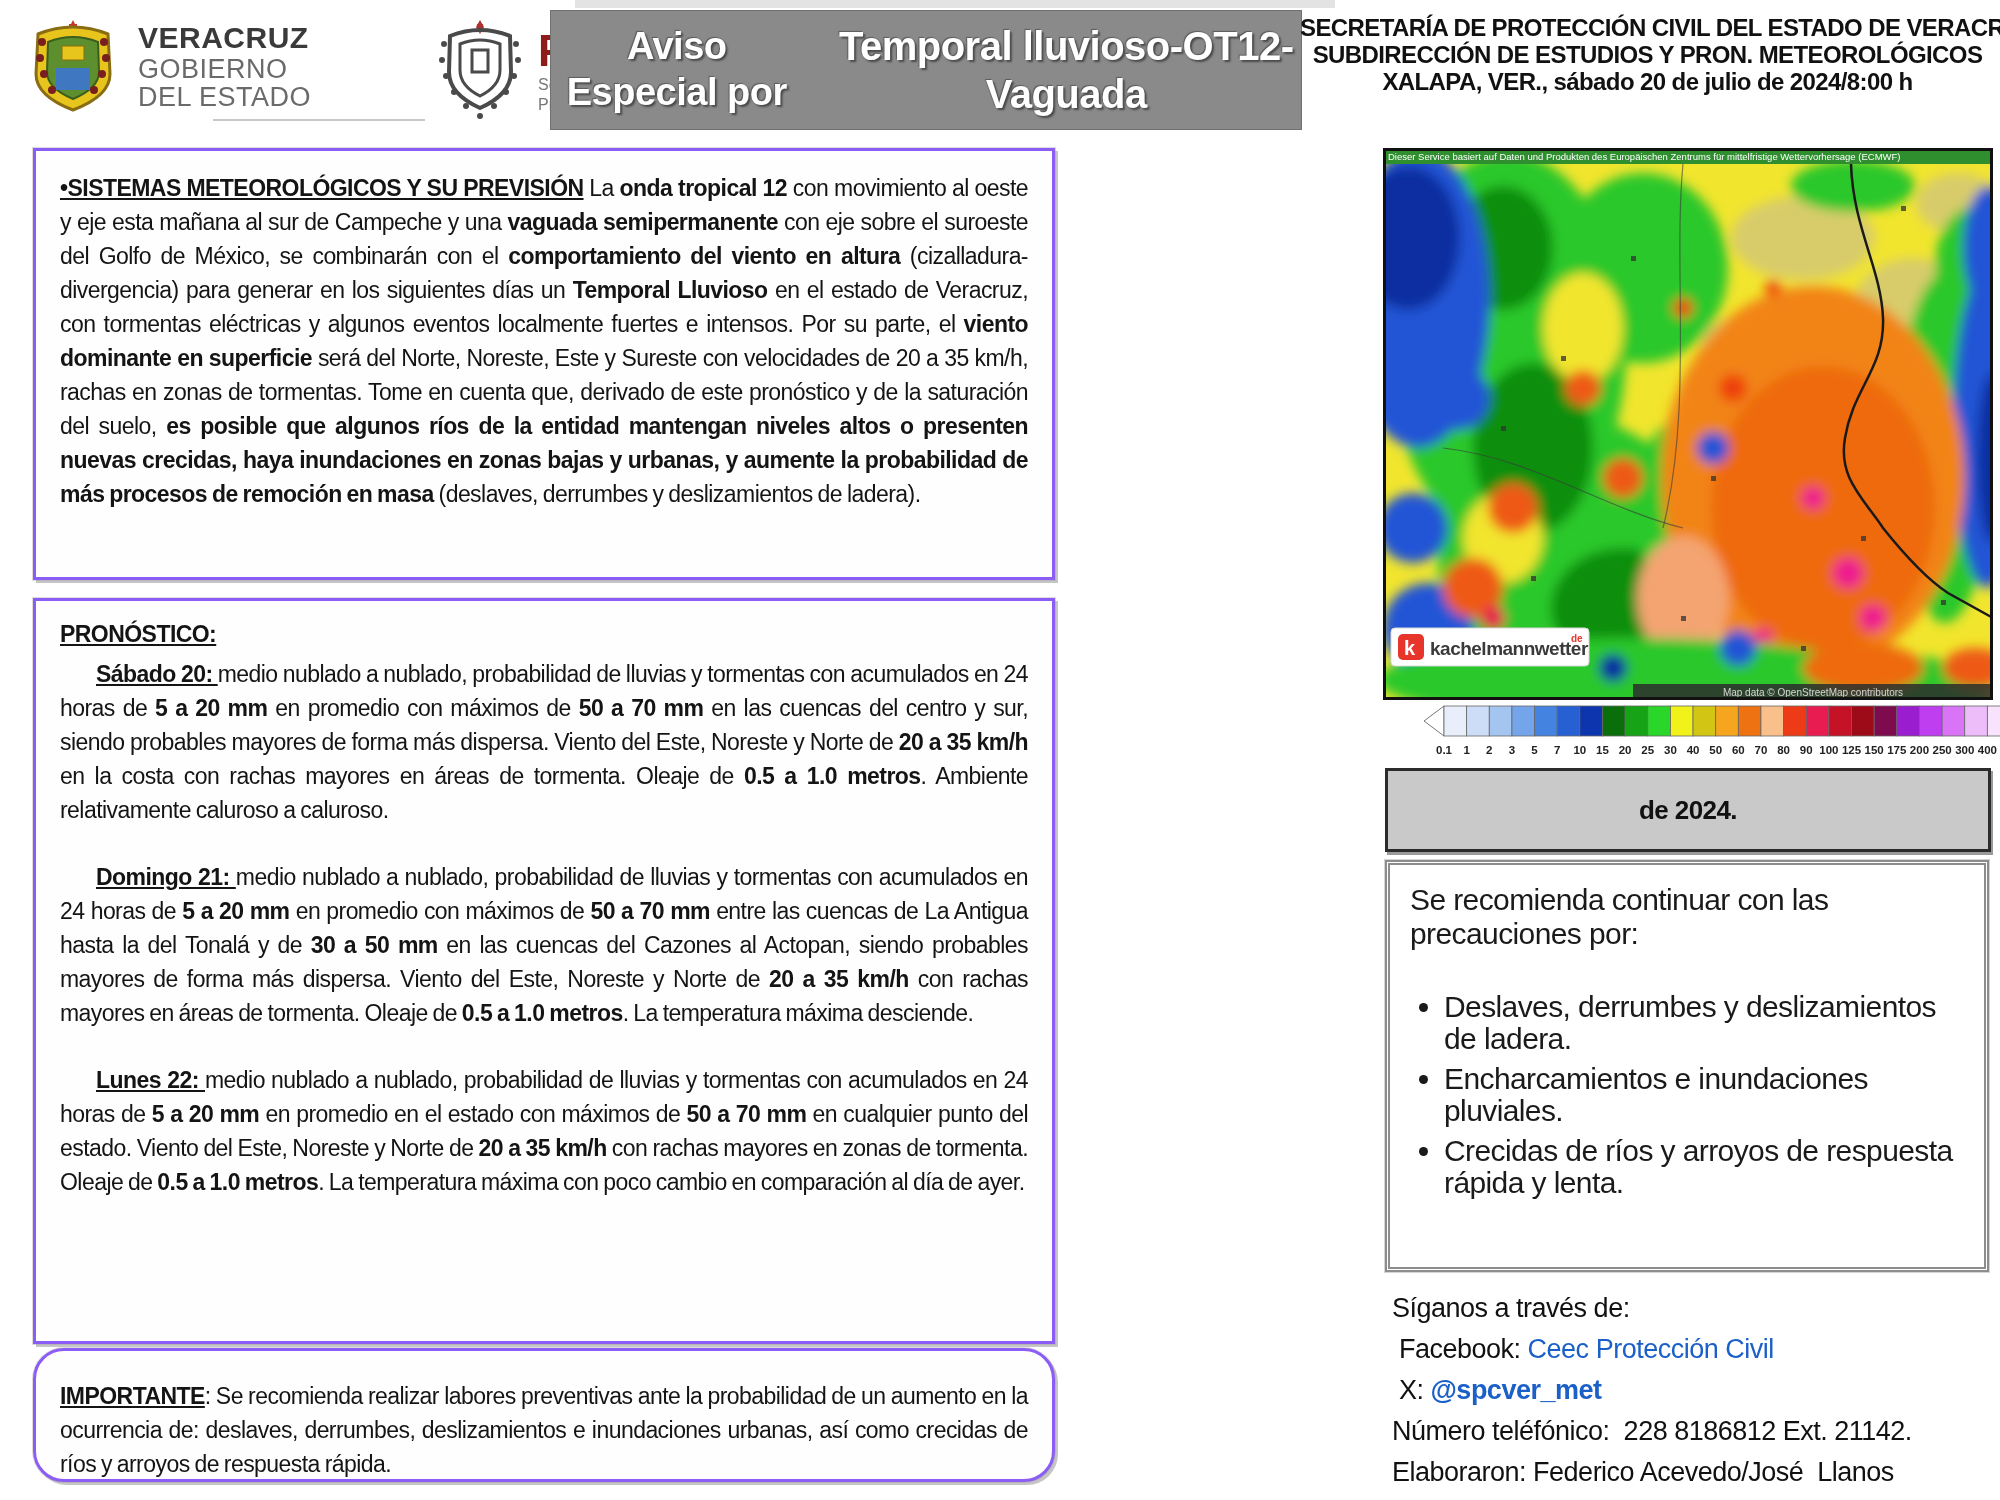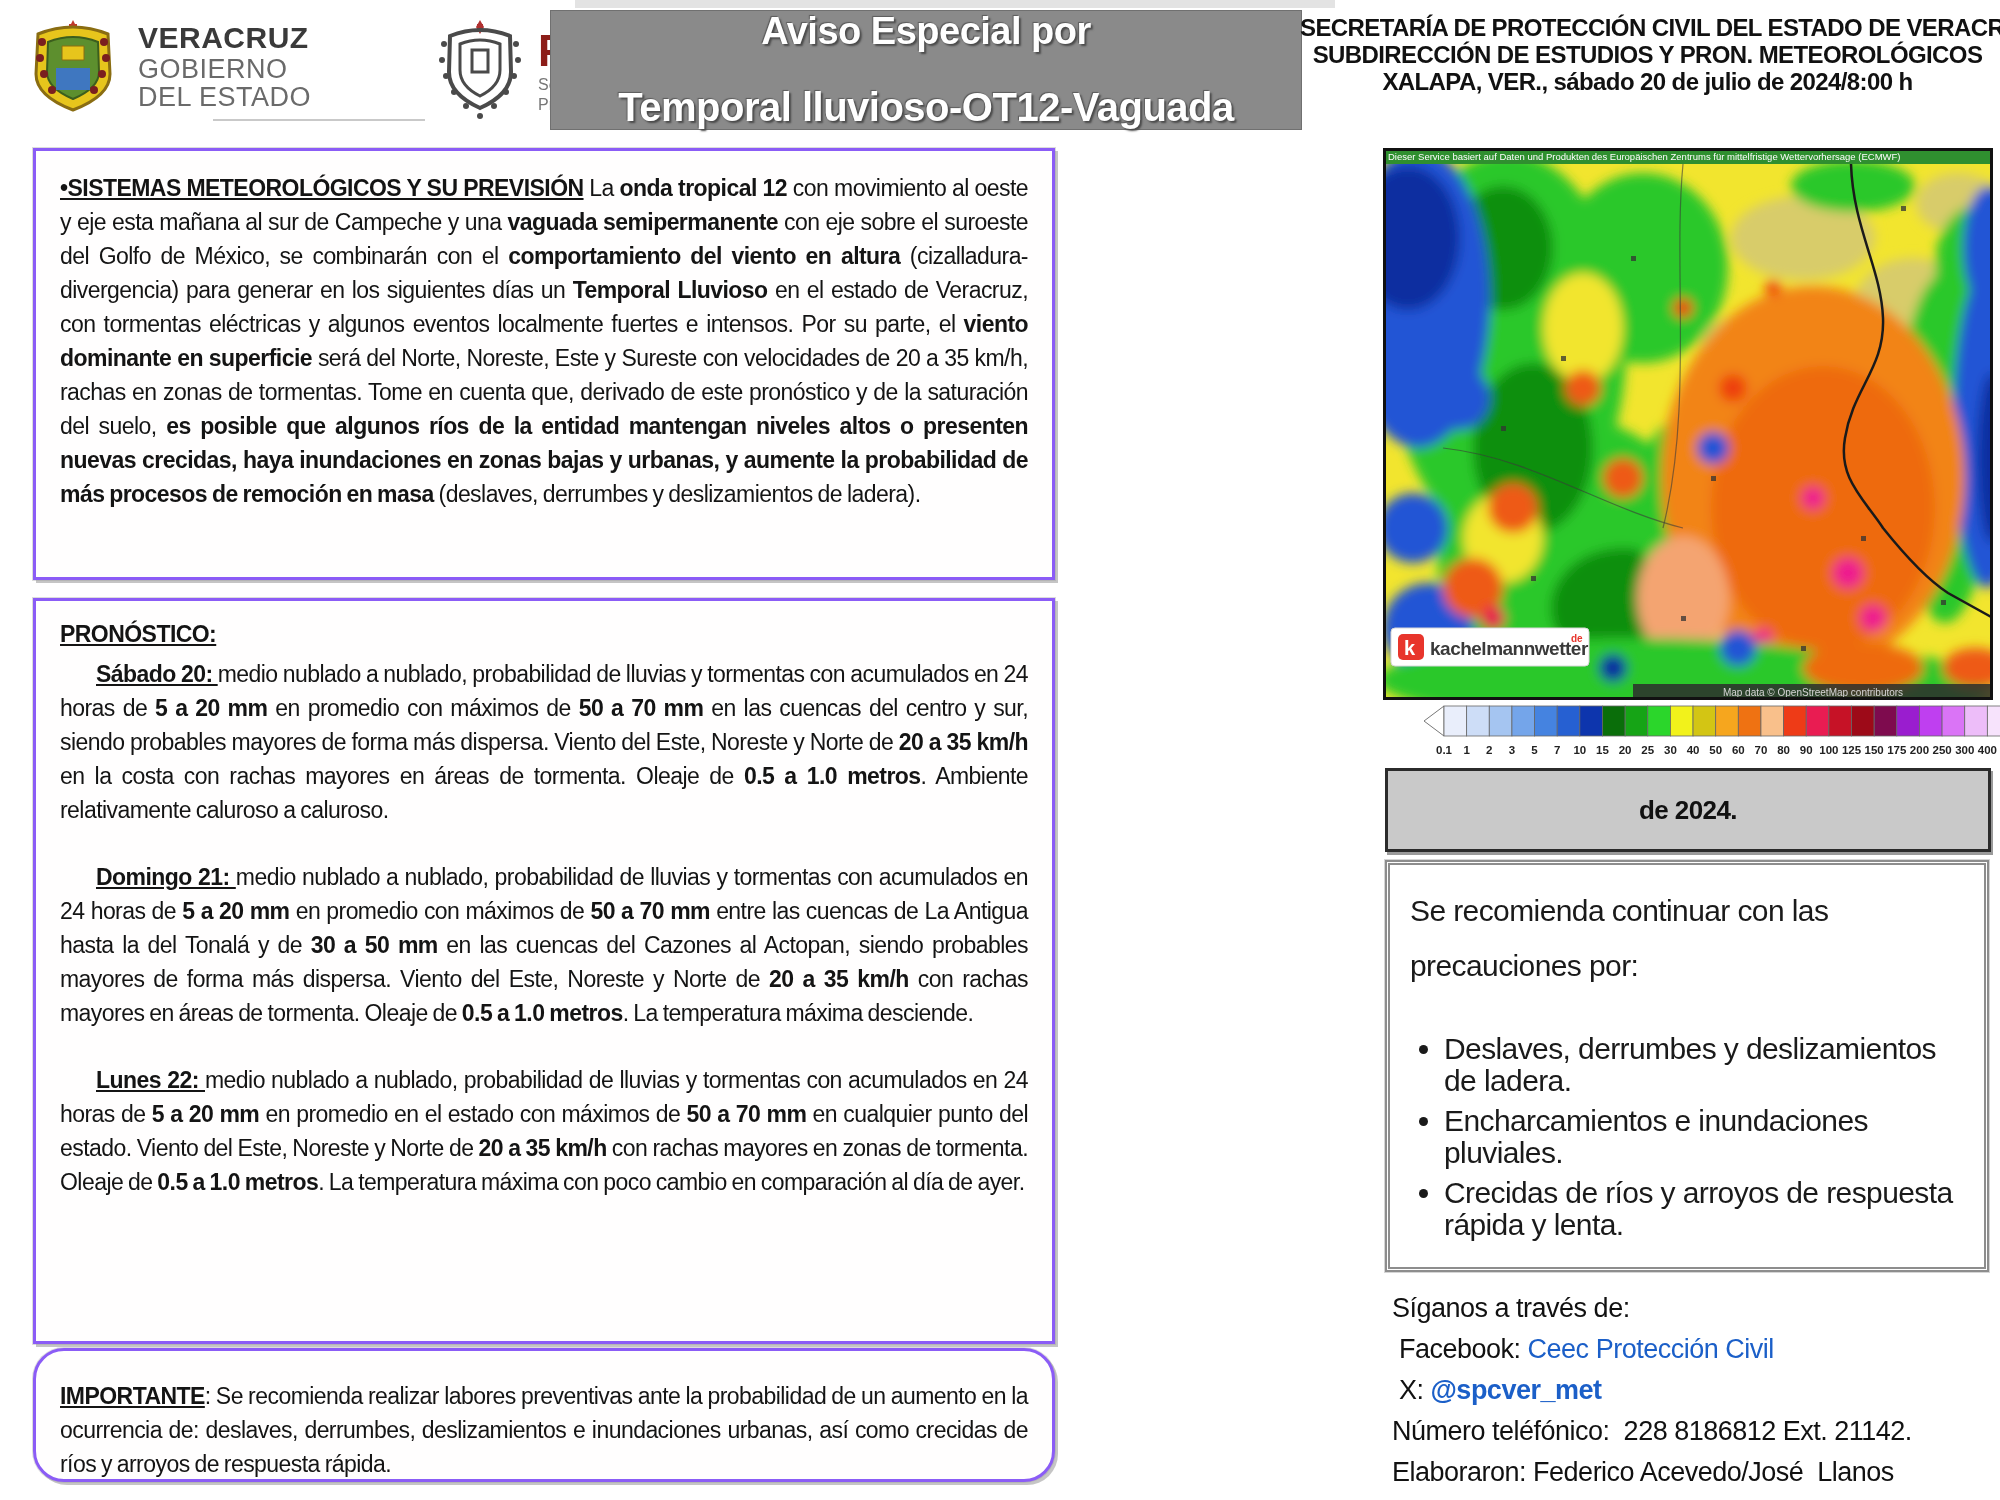--- a/index.html
+++ b/index.html
@@ -9,21 +9,21 @@
     font-family:"Liberation Sans","DejaVu Sans",sans-serif;
     color:#1a1a1a;
     -webkit-font-smoothing:antialiased;
   }
   .abs{position:absolute;}
 
   
   #top-strip{left:575px;top:0;width:760px;height:8px;background:#e3e3e3;}
   #banner{
     left:550px;top:10px;width:750px;height:118px;background:#8a8a8a;
-    display:flex;flex-direction:column;align-items:center;justify-content:center;
+    display:flex;flex-direction:row;align-items:center;justify-content:center;
     border:1px solid #707070;
     gap:29px;
   }
   #banner .bl{
     color:#ffffff;font-weight:bold;text-align:center;line-height:1.2;
     text-shadow:2px 2px 2px #4a4a4a, -1px -1px 1px #5a5a5a;
     letter-spacing:-0.5px;
   }
   #banner .bl1{font-size:38px;}
   #banner .bl2{font-size:40px;}
@@ -64,21 +64,21 @@
     left:1385px;top:768px;width:606px;height:84px;background:#c9c9c9;
     border:3px solid #2b2b2b;box-shadow:2px 3px 0 #9a9a9a;box-sizing:border-box;
     display:flex;flex-direction:column;align-items:center;justify-content:center;
     font-weight:bold;font-size:26px;letter-spacing:-0.6px;color:#111;line-height:31px;
   }
   #reco-box{
     left:1385px;top:860px;width:604px;height:412px;background:#fff;
     border:5px double #8d8d8d;box-shadow:0 0 0 1px #d5d5d5;box-sizing:border-box;
     padding:18px 20px 10px 20px;
   }
-  #reco-box .intro{font-size:30px;line-height:55px;letter-spacing:-0.6px;color:#1a1a1a;}
+  #reco-box .intro{font-size:30px;line-height:34px;letter-spacing:-0.6px;color:#1a1a1a;}
   #reco-box ul{margin:40px 0 0 8px;padding:0 0 0 26px;}
   #reco-box li{font-size:30px;line-height:32px;letter-spacing:-0.6px;margin-bottom:8px;color:#1a1a1a;}
 
   #contact{left:1392px;top:1288px;width:600px;font-size:27px;line-height:41px;letter-spacing:-0.5px;color:#111;}
   #contact .lnk{color:#1b5fc8;}
   #contact .lnk.bold{font-weight:bold;}
   #contact .pre{white-space:pre-wrap;}
 
   svg text{font-family:"Liberation Sans","DejaVu Sans",sans-serif;}
 </style>

